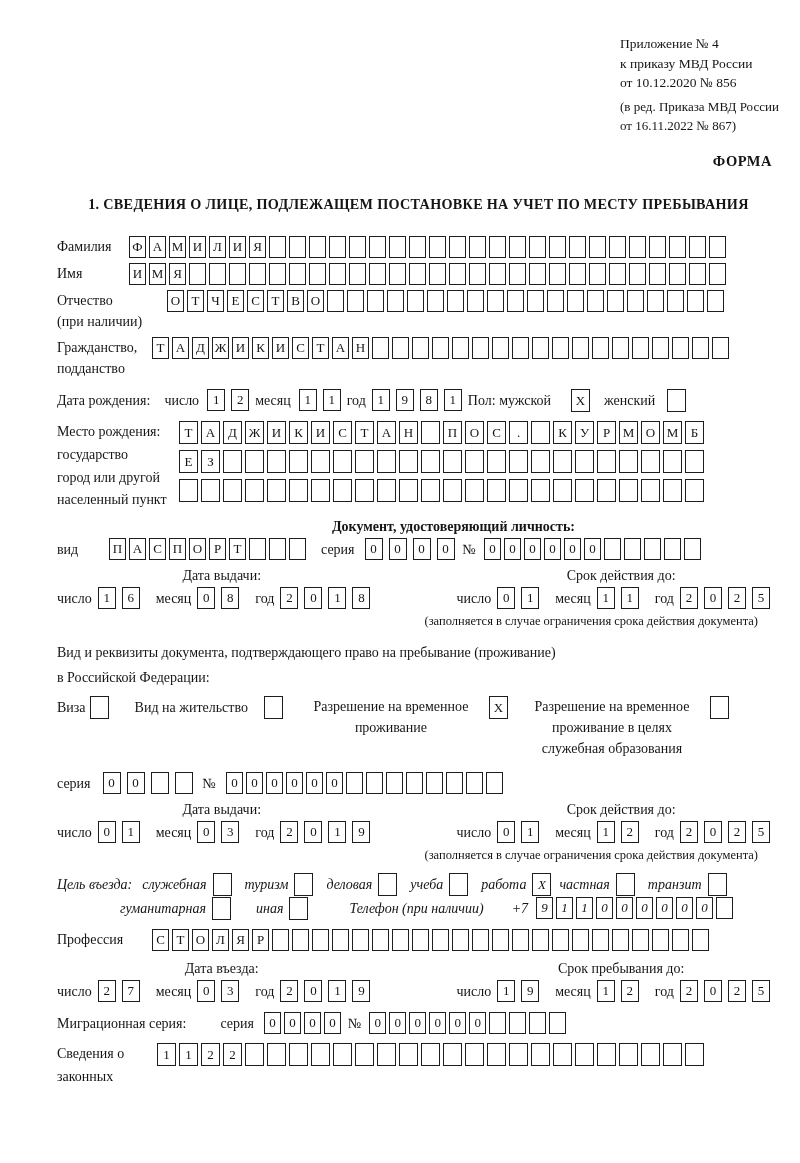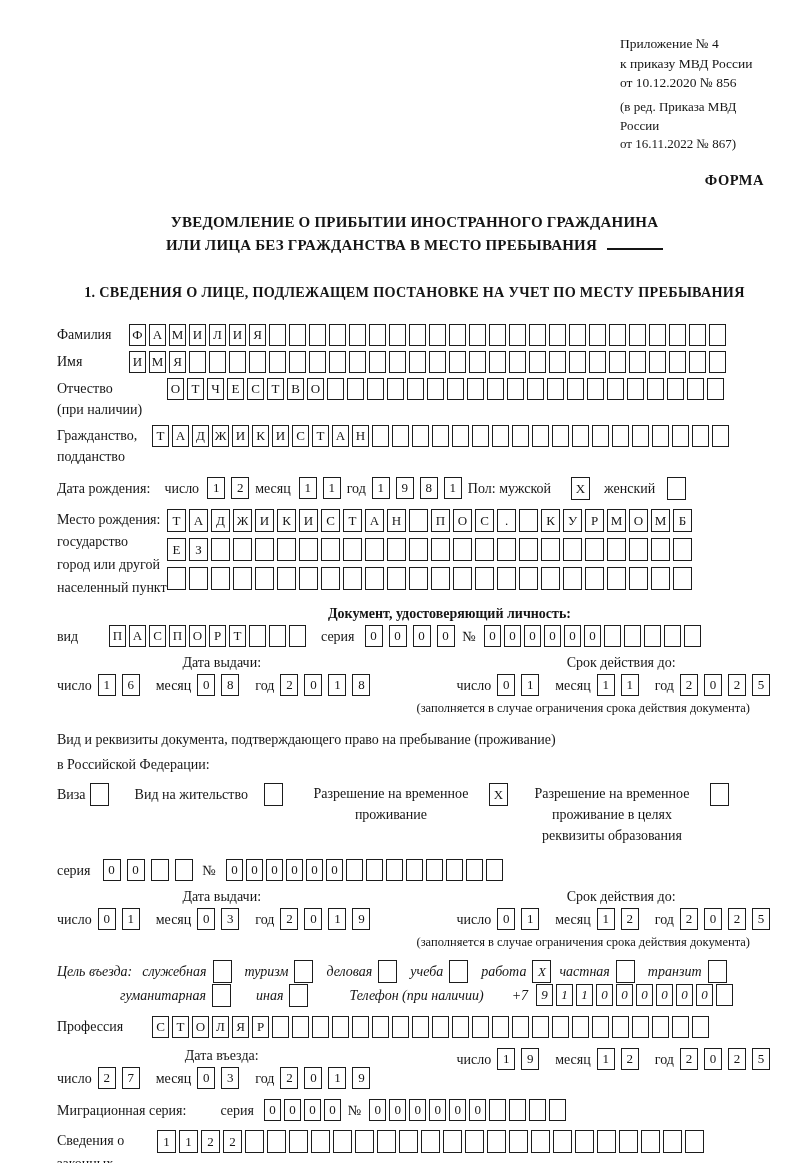--- a/index.html
+++ b/index.html
@@ -4,21 +4,21 @@
 <style>
   html, body {
     margin: 0; padding: 0;
     width: 800px; height: 1163px;
     background: #ffffff;
     overflow: hidden;
     font-family: "Liberation Serif", "DejaVu Serif", serif;
     color: #151515;
     font-size: 14px;
   }
-  .page { box-sizing: border-box; width: 800px; height: 1163px; padding: 34px 28px 10px 57px; }
+  .page { box-sizing: border-box; width: 800px; height: 1163px; padding: 34px 20px 10px 57px; }
 
   
   .appendix { margin-left: 563px; font-size: 13.5px; line-height: 1.45; }
   .appendix-note { margin-left: 563px; margin-top: 5px; font-size: 13px; line-height: 1.45; }
   .forma { text-align: right; padding-right: 8px; font-weight: bold; font-size: 14.5px; margin-top: 18px; letter-spacing: .5px; }
   .title { text-align: center; font-weight: bold; font-size: 15px; margin-top: 22px; line-height: 1.55; letter-spacing: .2px; }
   .title-underline { display: inline-block; width: 56px; border-bottom: 2px solid #151515; height: 12px; margin-left: 10px; }
   .section-title { font-weight: bold; font-size: 14.2px; margin-top: 26px; text-align: center; letter-spacing: .3px; }
 
   
@@ -79,24 +79,20 @@
     <div>Приложение № 4</div>
     <div>к приказу МВД России</div>
     <div>от 10.12.2020 № 856</div>
   </div>
   <div class="appendix-note">
     <div>(в ред. Приказа МВД России</div>
     <div>от 16.11.2022 № 867)</div>
   </div>
   <div class="forma">ФОРМА</div>
 
-  <div class="title">
-    <div>УВЕДОМЛЕНИЕ О ПРИБЫТИИ ИНОСТРАННОГО ГРАЖДАНИНА</div>
-    <div><span>ИЛИ ЛИЦА БЕЗ ГРАЖДАНСТВА В МЕСТО ПРЕБЫВАНИЯ</span><span class="title-underline"></span></div>
-  </div>
 
   <div class="section-title">1. СВЕДЕНИЯ О ЛИЦЕ, ПОДЛЕЖАЩЕМ ПОСТАНОВКЕ НА УЧЕТ ПО МЕСТУ ПРЕБЫВАНИЯ</div>
 
   <div class="frow" style="margin-top:23px;">
     <div class="flabel w72">Фамилия</div>
     <div class="cells">
         <span class="cell">Ф</span>
         <span class="cell">А</span>
         <span class="cell">М</span>
         <span class="cell">И</span>
@@ -258,21 +254,21 @@
         <span class="cell">9</span>
         <span class="cell">8</span>
         <span class="cell">1</span>
       </div>
     <span class="lbl" style="margin-right:20px;">Пол: мужской</span>
     <span class="checkbox">X</span>
     <span class="lbl" style="margin:0 12px 0 14px;">женский</span>
     <span class="checkbox"></span>
   </div>
 
-  <div class="frow" style="margin-top:8px;">
+  <div class="frow" style="margin-top:8px;gap:12px;">
     <div class="flabel w110" style="line-height:1.62;">
       <div>Место рождения:</div>
       <div>государство</div>
       <div>город или другой</div>
       <div>населенный пункт</div>
     </div>
     <div class="rowcol">
       <div class="cells cells-lg">
           <span class="cell">Т</span>
           <span class="cell">А</span>
@@ -451,21 +447,21 @@
     <span class="lbl" style="margin-left:26px;">Вид на жительство</span>
     <span class="checkbox" style="margin-left:16px;"></span>
     <div class="opt-center" style="margin-left:22px; width:172px;">
       <div>Разрешение на временное</div>
       <div>проживание</div>
     </div>
     <span class="checkbox" style="margin-left:12px;">X</span>
     <div class="opt-center" style="margin-left:18px; width:172px;">
       <div>Разрешение на временное</div>
       <div>проживание в целях</div>
-      <div>реквизиты образования</div>
+      <div>служебная образования</div>
     </div>
     <span class="checkbox" style="margin-left:12px;"></span>
   </div>
 
   <div class="frow" style="margin-top:13px;">
     <span class="lbl" style="margin-right:12px;">серия</span>
     <div class="cells dcells">
         <span class="cell">0</span>
         <span class="cell">0</span>
         <span class="cell"></span>
@@ -628,20 +624,21 @@
         <span class="lbl">год</span>
         <div class="cells dcells">
             <span class="cell">2</span>
             <span class="cell">0</span>
             <span class="cell">1</span>
             <span class="cell">9</span>
           </div>
       </div>
     </div>
     <div class="dgroup" style="margin-left:70px;">
+      <div class="date-header">Срок пребывания до:</div>
       <div class="date-row">
         <span class="lbl">число</span>
         <div class="cells dcells">
             <span class="cell">1</span>
             <span class="cell">9</span>
           </div>
         <span class="lbl">месяц</span>
         <div class="cells dcells">
             <span class="cell">1</span>
             <span class="cell">2</span>

